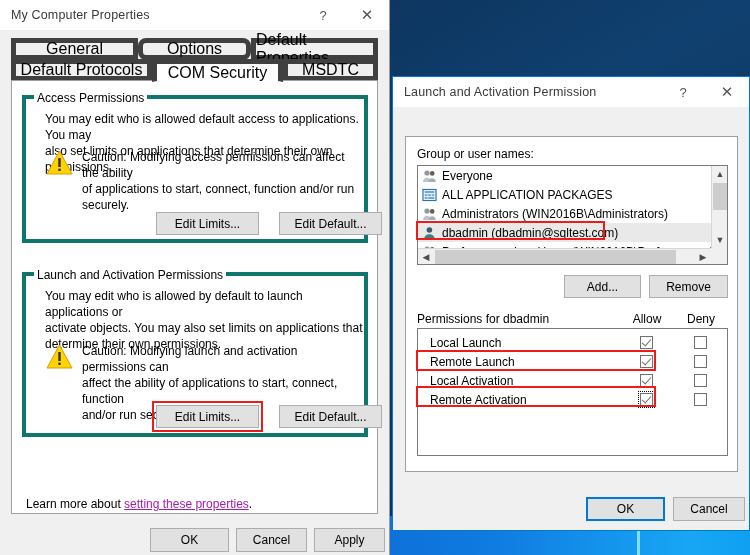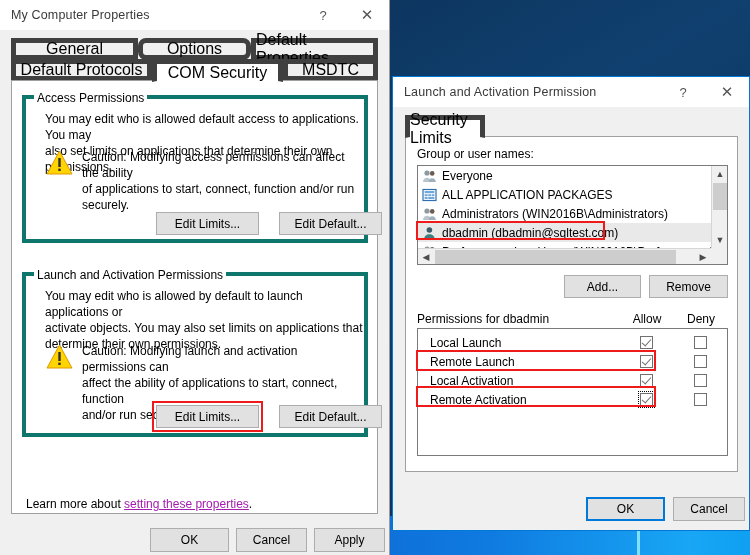--- a/index.html
+++ b/index.html
@@ -290,23 +290,20 @@
 <div class="win-dialog" id="dlg-launch">
 
   <div class="titlebar">
     <div class="title">Launch and Activation Permission</div>
     <div class="tb-btns">
       <div class="tb-btn">?</div>
       <div class="tb-btn close">✕</div>
     </div>
   </div>
 
-  <div class="tabstrip2">
-    <div class="tab selected" style="position:relative;left:0;top:0;width:80px;height:23px;">Security Limits</div>
-  </div>
 
   <div class="tabpage2">
 
     <div style="position:absolute;left:11px;top:10px;font-size:12px;">Group or user names:</div>
 
     <div class="listbox" style="left:11px;top:28px;width:311px;height:100px;">
 
       <div class="lb-row">
         <svg class="icon-people" viewBox="0 0 15 14">
           <circle cx="5" cy="4" r="2.6" fill="#8c9aa3"></circle>

